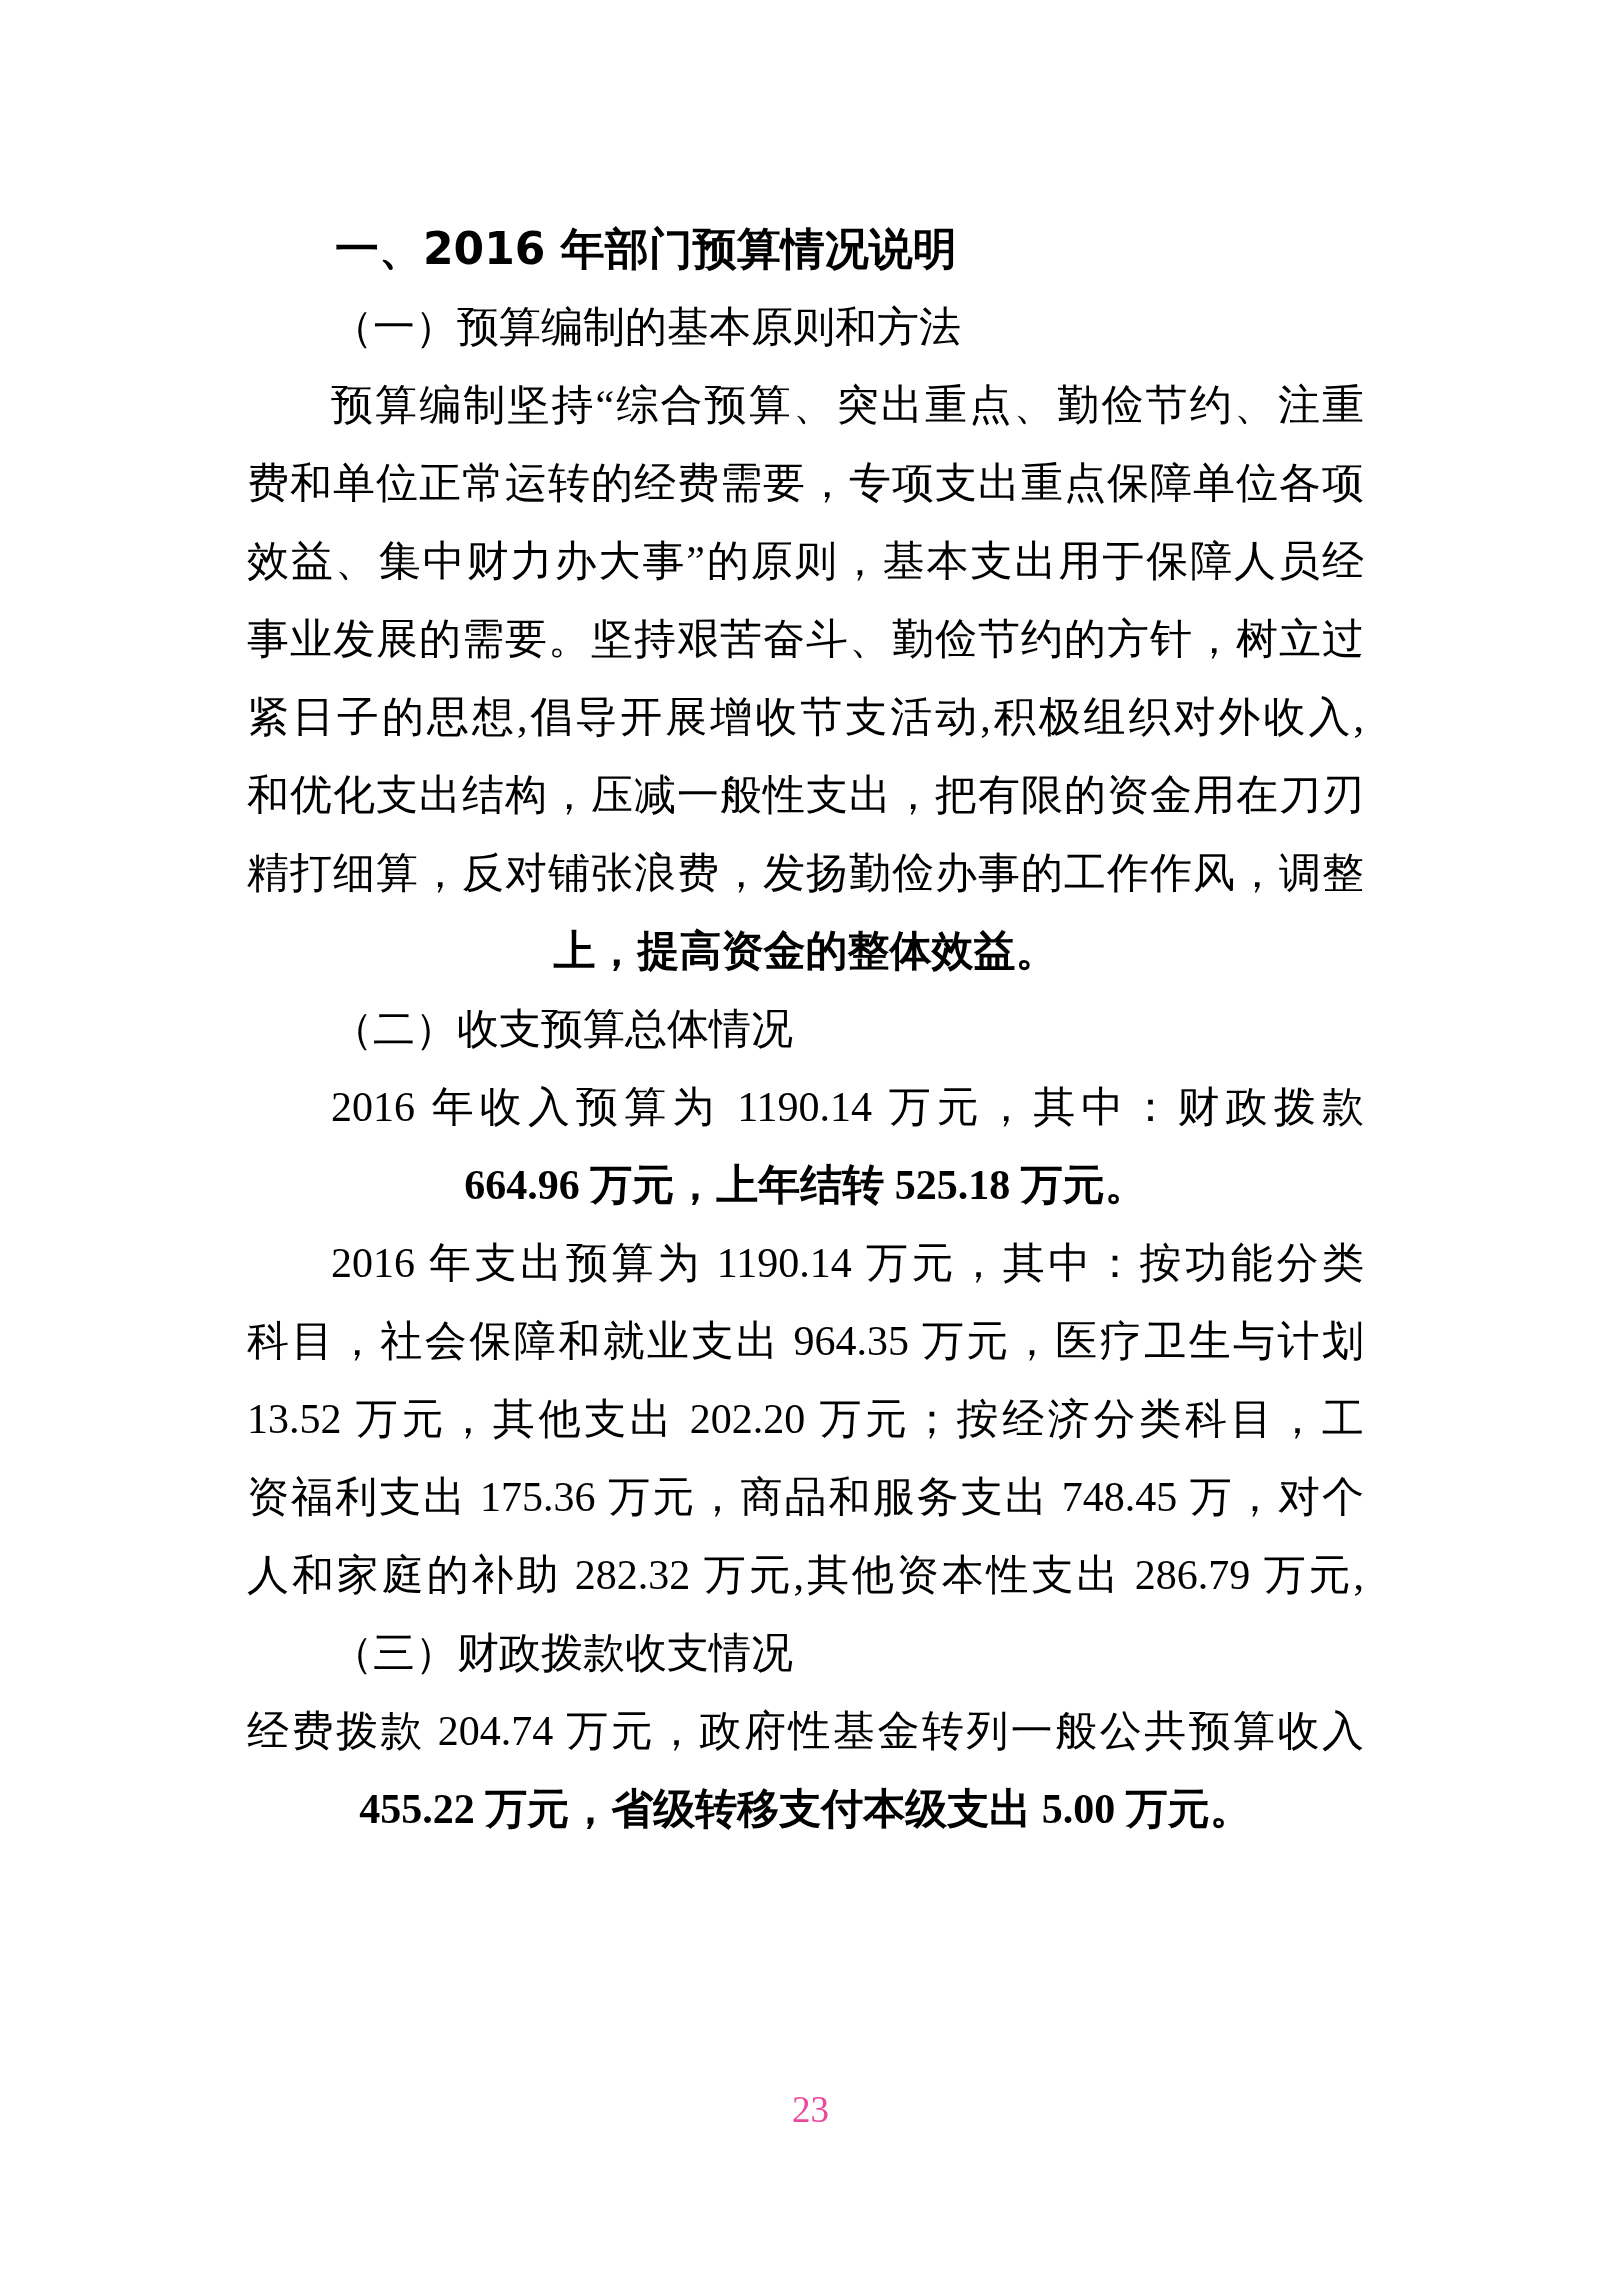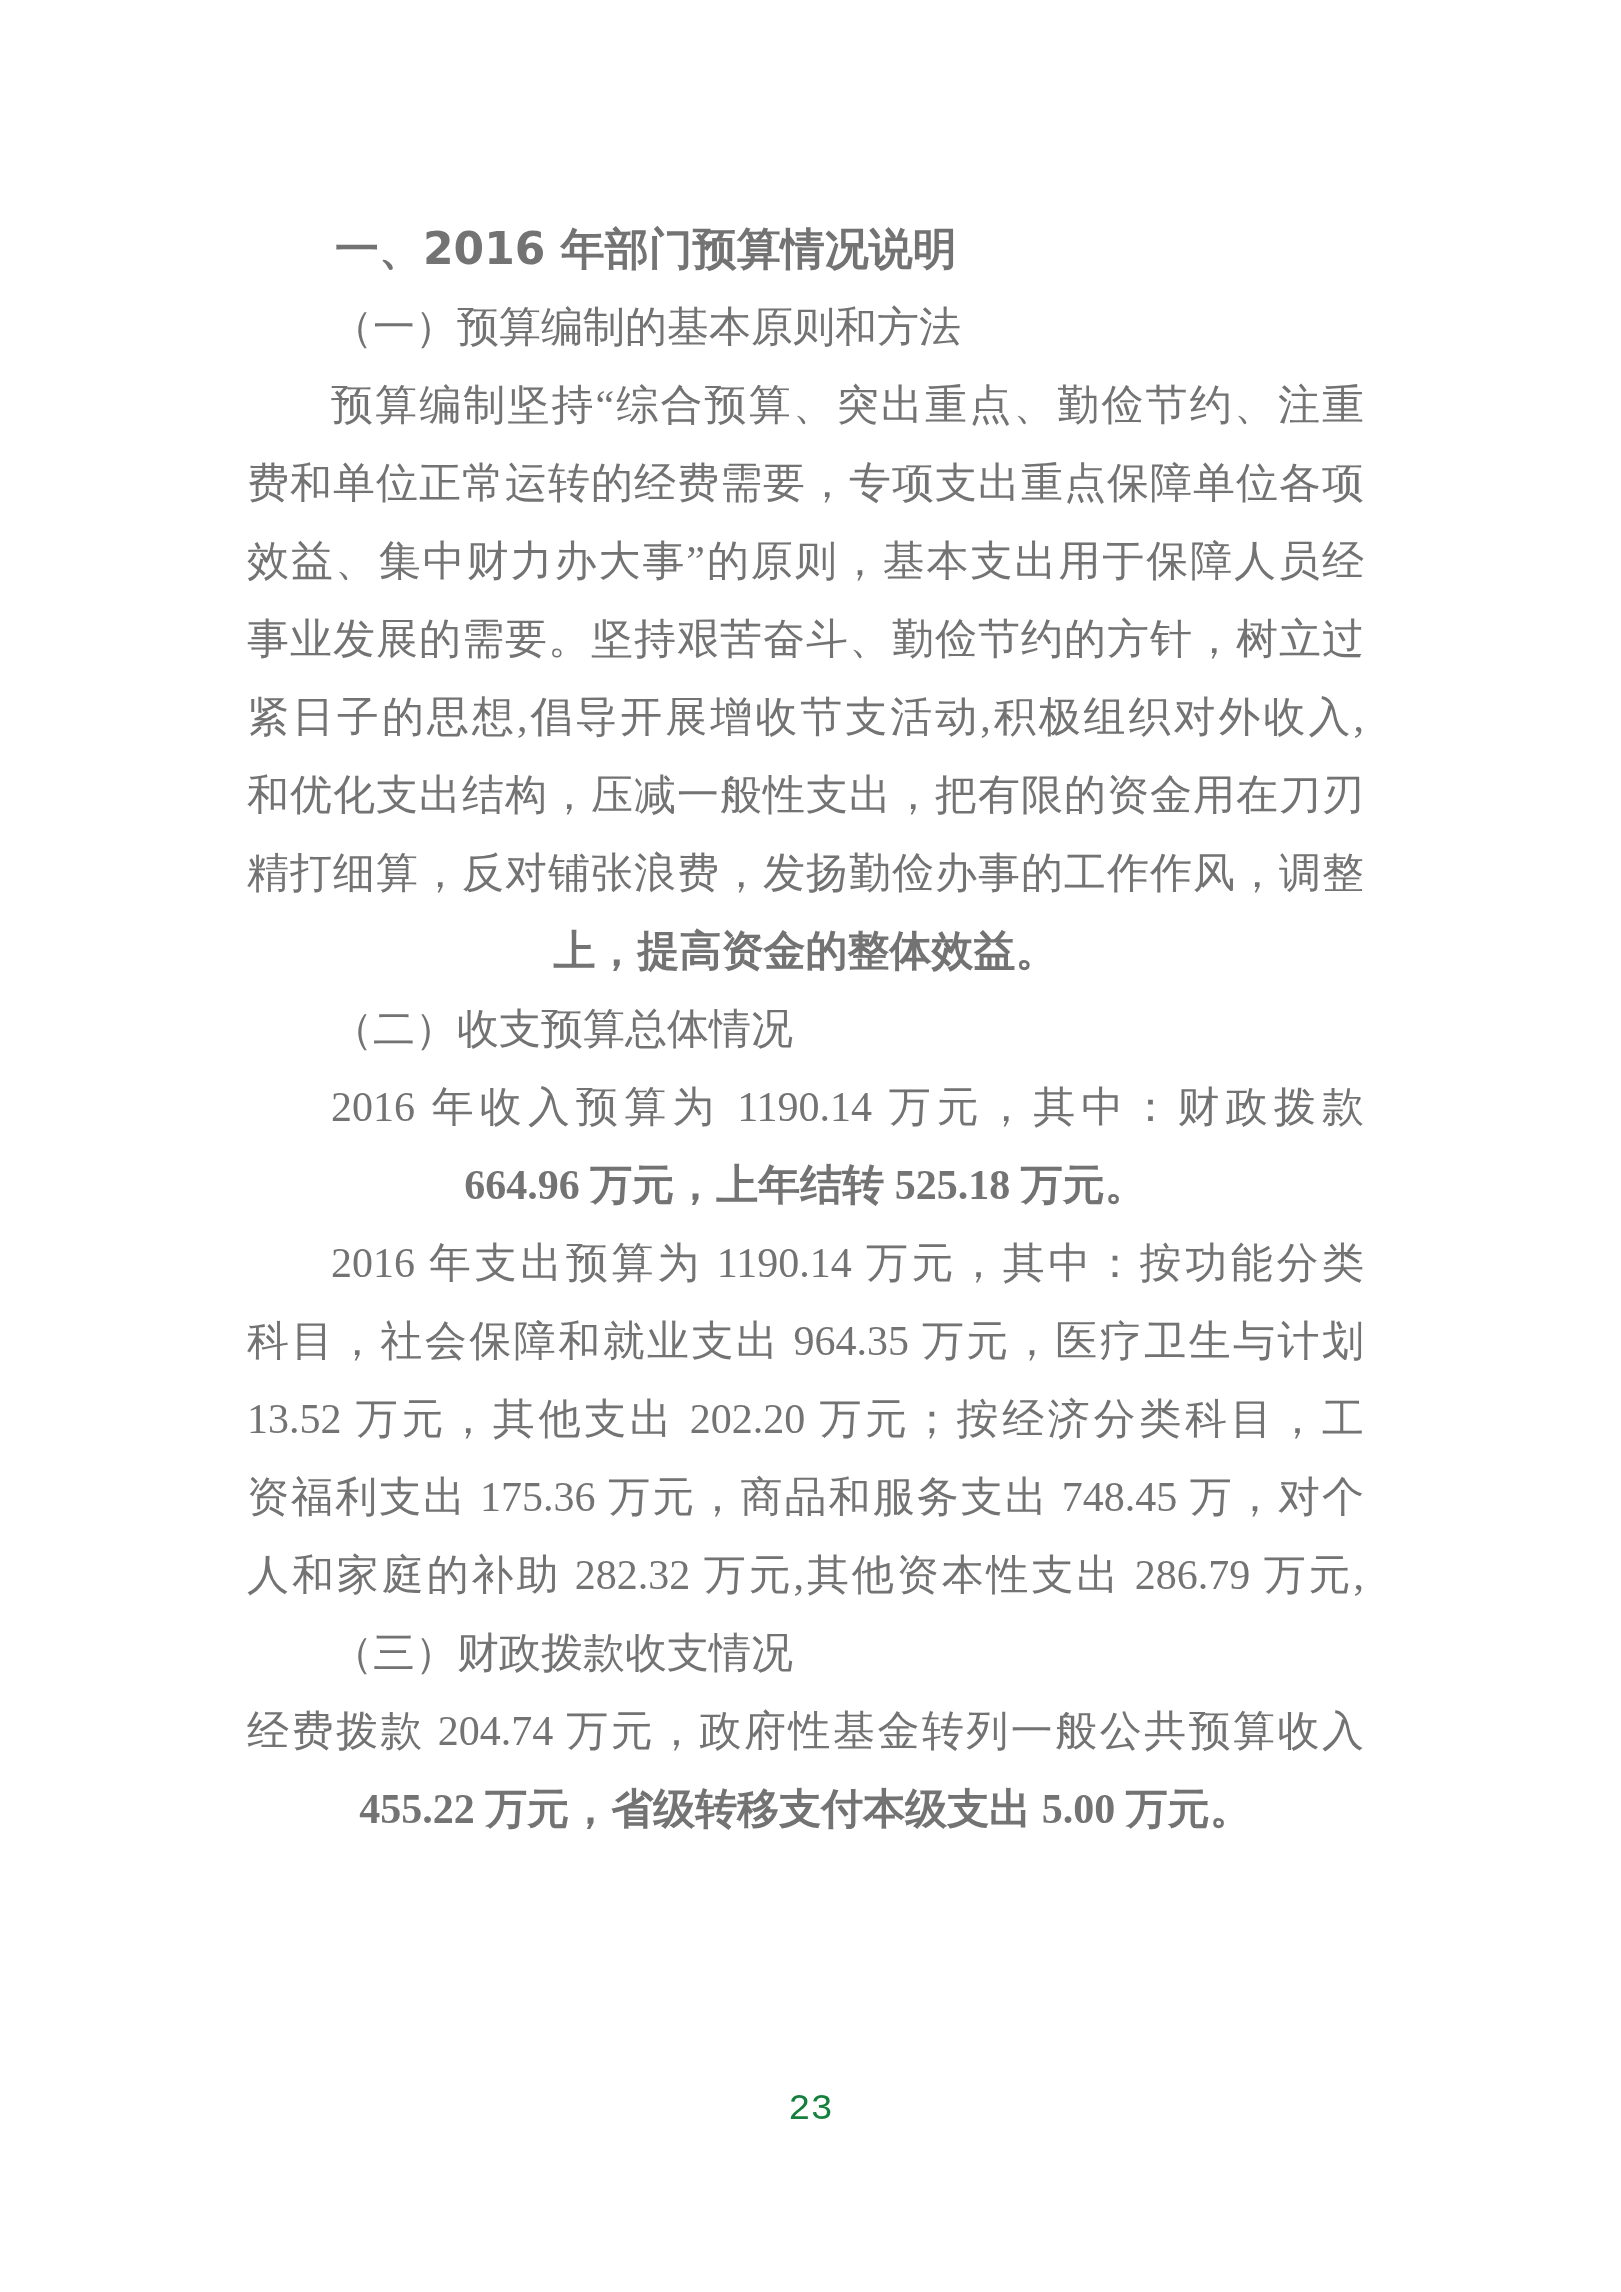--- a/index.html
+++ b/index.html
@@ -19,21 +19,21 @@
     position: absolute;
     left: 247px;
     top: 210px;
     width: 1117px;
   }
   .line {
     height: 78px;
     line-height: 78px;
     font-size: 42px;
     font-family: "Liberation Serif", "DejaVu Serif", serif;
-    color: #737373;
+    color: #000000;
     overflow: hidden;
   }
   .heading {
     font-family: "DejaVu Sans", "Liberation Sans", sans-serif;
     font-weight: 700;
     font-size: 44px;
     text-indent: 2em;
     text-align: left;
   }
   .subheading {
@@ -56,24 +56,24 @@
     font-weight: bold;
   }
   .page-footer {
     position: absolute;
     left: 0;
     top: 2088px;
     width: 1621px;
     text-align: center;
   }
   .page-number {
-    font-family: Liberation Mono, monospace;
+    font-family: Liberation Serif, serif;
     font-size: 37px;
     line-height: 43px;
-    color: #15803d;
+    color: #ec4899;
   }
 </style>
 </head>
 <body>
 
 <div class="page">
   <main class="content">
       <div class="line heading">一、2016 年部门预算情况说明</div>
       <div class="line subheading">（一）预算编制的基本原则和方法</div>
       <div class="line p-first">预算编制坚持“综合预算、突出重点、勤俭节约、注重</div>

